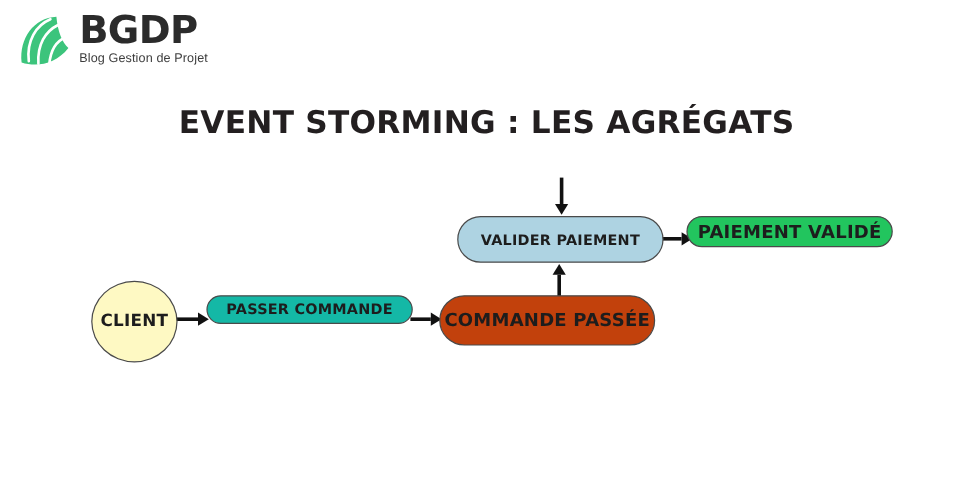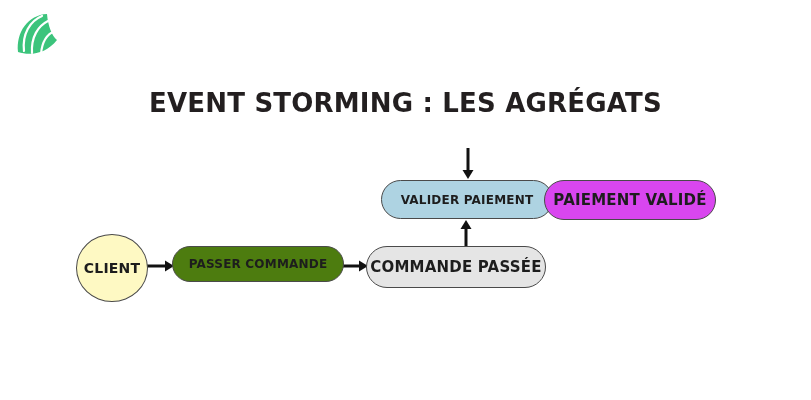--- a/index.html
+++ b/index.html
@@ -125,20 +125,24 @@
 
 <div id="logo-block">
   <div id="logo-mark">
     <svg viewBox="0 0 46 44" width="46" height="44" aria-hidden="true">
       <path d="M4 40 C2 20 14 3 33 2 C34 14 38 24 43 28 C32 42 16 44 4 40 Z" fill="#3cc47c"></path>
       <path d="M10 39 C8 22 16 9 28 4" fill="none" stroke="#ffffff" stroke-width="2.2" stroke-linecap="round"></path>
       <path d="M18 41 C17 25 24 14 34 9" fill="none" stroke="#ffffff" stroke-width="2.2" stroke-linecap="round"></path>
       <path d="M27 42 C28 30 33 22 41 19" fill="none" stroke="#ffffff" stroke-width="2.2" stroke-linecap="round"></path>
     </svg>
   </div>
+  <div id="logo-text-wrap">
+    <div id="logo-title">BGDP</div>
+    <div id="logo-sub">Blog Gestion de Projet</div>
+  </div>
 </div>
 
 <div id="page-title">EVENT STORMING : LES AGRÉGATS</div>
 
 <div id="diagram">
 
   <div class="arrow" style="left:146px; top:258px;">
     <svg width="30" height="16" viewBox="0 0 30 16">
       <line x1="0" y1="8" x2="19" y2="8" stroke="#111111" stroke-width="3"></line>
       <polygon points="19,2.5 28,8 19,13.5" fill="#111111"></polygon>
@@ -170,30 +174,30 @@
     <svg width="28" height="16" viewBox="0 0 28 16">
       <line x1="0" y1="8" x2="17" y2="8" stroke="#111111" stroke-width="3"></line>
       <polygon points="17,2.5 26,8 17,13.5" fill="#111111"></polygon>
     </svg>
   </div>
 
   <div class="node node-actor" style="left:76px; top:234px; width:72px; height:68px; background:#fef9c3;">
     <span>CLIENT</span>
   </div>
 
-  <div class="node node-command" style="left:172px; top:246px; width:172px; height:36px; background:#4d7c0f;">
+  <div class="node node-command" style="left:172px; top:246px; width:172px; height:24px; background:#14b8a6;">
     <span>PASSER COMMANDE</span>
   </div>
 
-  <div class="node node-event" style="left:366px; top:246px; width:180px; height:42px; background:#e5e5e5;">
+  <div class="node node-event" style="left:366px; top:246px; width:180px; height:42px; background:#c2410c;">
     <span>COMMANDE PASSÉE</span>
   </div>
 
   <div class="node node-command" style="left:381px; top:180px; width:172px; height:39px; background:#aed3e2;">
     <span>VALIDER PAIEMENT</span>
   </div>
 
-  <div class="node node-event" style="left:544px; top:180px; width:172px; height:40px; background:#d946ef;">
+  <div class="node node-event" style="left:572px; top:180px; width:172px; height:26px; background:#22c55e;">
     <span>PAIEMENT VALIDÉ</span>
   </div>
 
 
 </div>
 
 </body></html>

